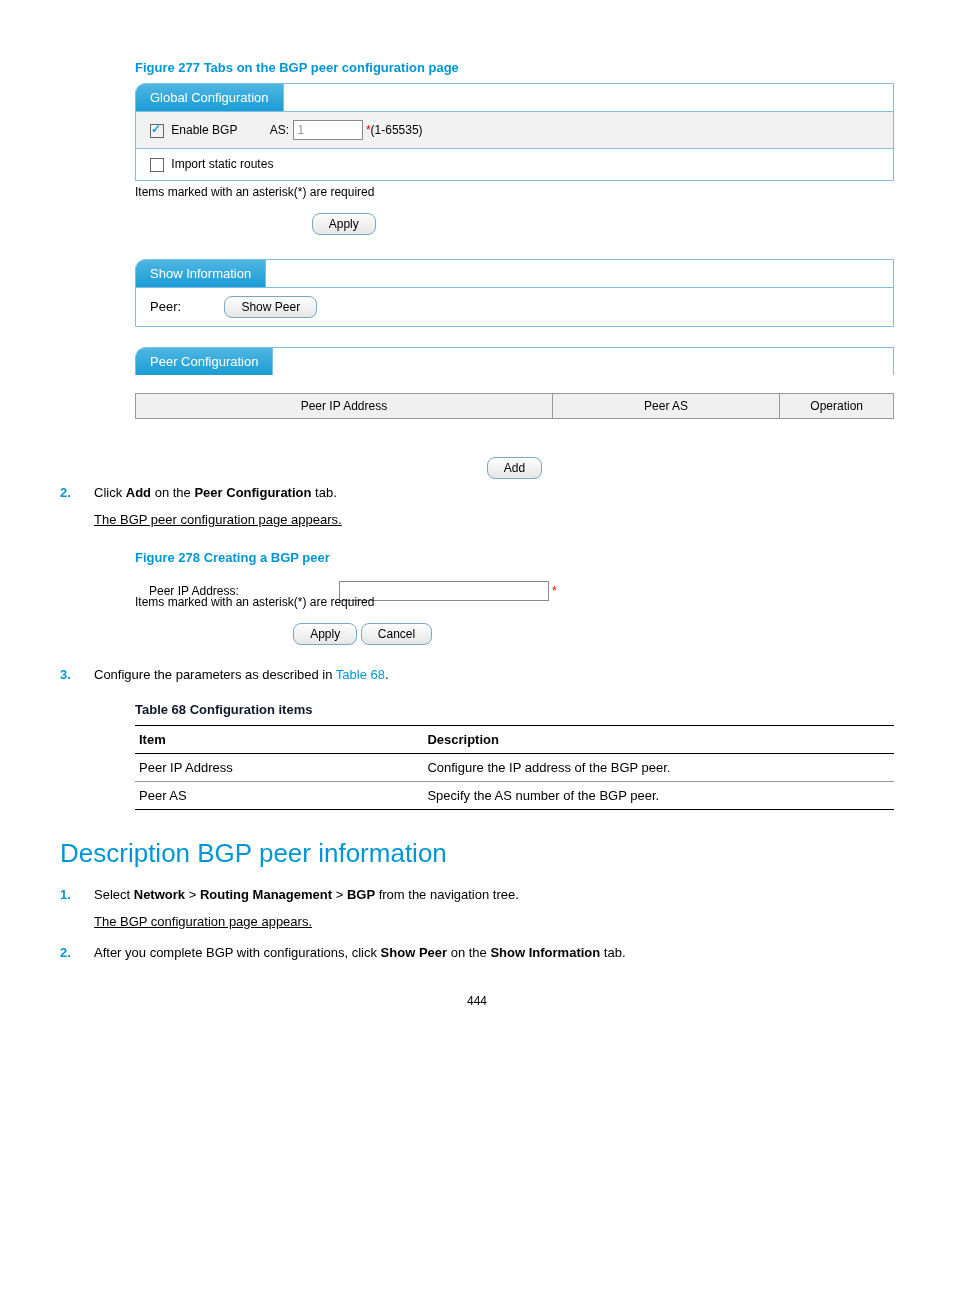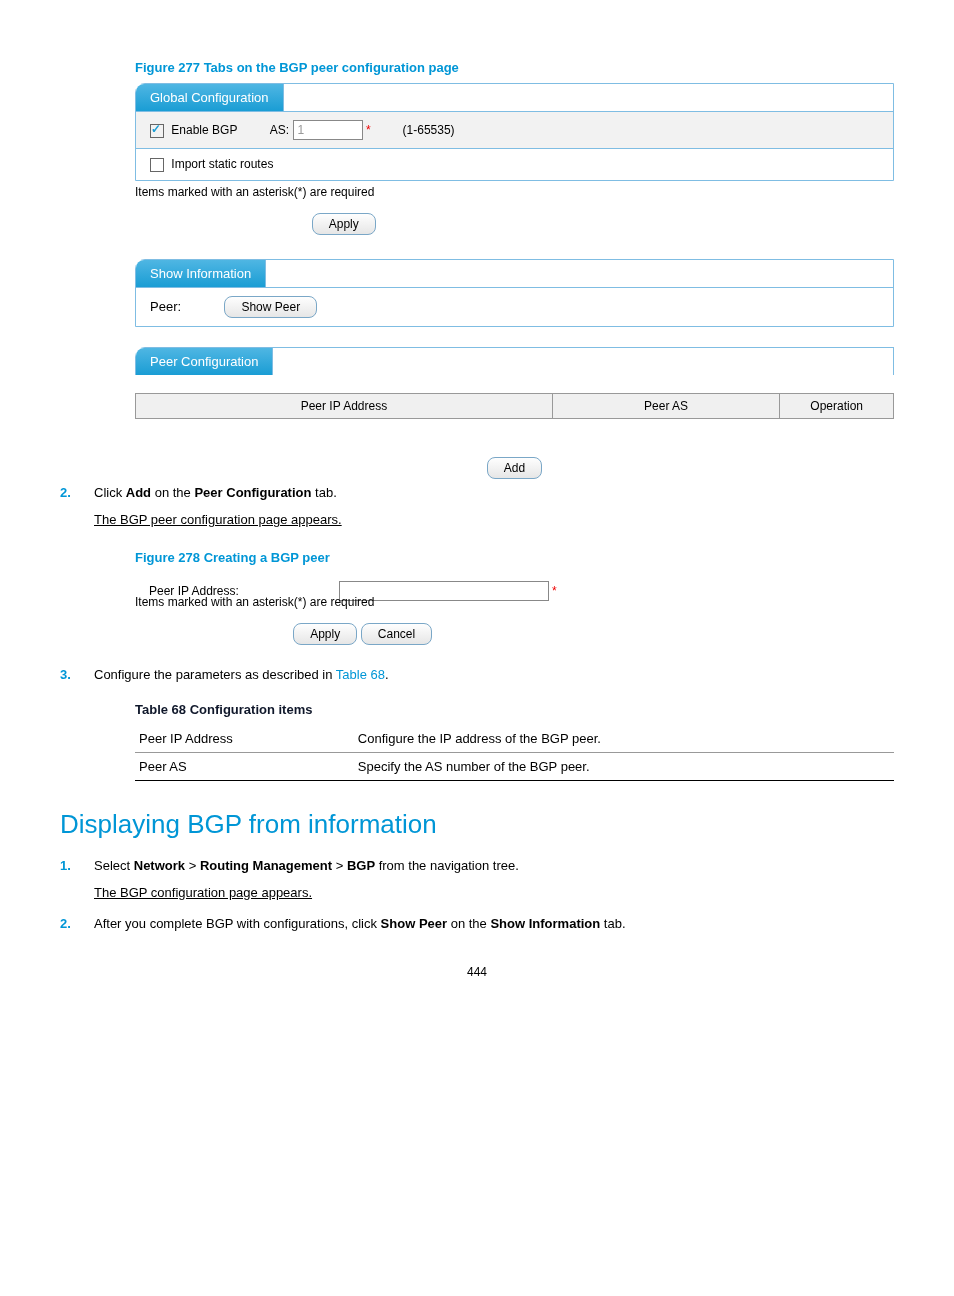--- a/index.html
+++ b/index.html
@@ -23,21 +23,21 @@
     font-size: 13px;
     margin: 16px 0 8px 0;
   }
   .indent1 { margin-left: 75px; }
   input[type="text"] {
     border: 1px solid #888;
     padding: 2px 4px;
     font-size: 12px;
   }
   .req { color: #e00; }
-  .hint { font-size: 12px; margin-left: 32px; }
+  .hint { font-size: 12px; }
   .btn {
     background: linear-gradient(#fefefe, #e6e6e6);
     border: 1px solid #7aa7c7;
     border-radius: 8px;
     padding: 3px 16px;
     font-size: 12px;
     cursor: pointer;
   }
   .peer-table {
     width: 100%;
@@ -254,32 +254,36 @@
 <ol class="steps indent1" style="margin-top:16px">
   <li>
     <span class="num">3.</span>
     <span>Configure the parameters as described in </span><span class="link">Table 68</span><span>.</span>
   </li>
 </ol>
 
 <div class="table-caption indent1">Table 68 Configuration items</div>
 <table class="description-table indent1" style="width:calc(100% - 75px)">
   <tbody>
+      <tr>
+    <th style="width:38%">Item</th>
+    <th>Description</th>
+  </tr>
   <tr>
     <td>Peer IP Address</td>
     <td>Configure the IP address of the BGP peer.</td>
   </tr>
   <tr>
     <td>Peer AS</td>
     <td>Specify the AS number of the BGP peer.</td>
   </tr>
 </tbody>
   </table>
 
-<h1 class="section">Displaying BGP from information</h1>
+<h1 class="section">Description BGP peer information</h1>
 
 <ol class="steps indent1">
   <li>
     <span class="num">1.</span>
     <span>Select </span><b>Network</b><span> &gt; </span><b>Routing Management</b><span> &gt; </span><b>BGP</b><span> from the navigation tree.</span>
     <div class="substep">The BGP configuration page appears.</div>
   </li>
   <li>
     <span class="num">2.</span>
     <span>After you complete BGP with configurations, click </span><b>Show Peer</b><span> on the </span><b>Show Information</b><span> tab.</span>

